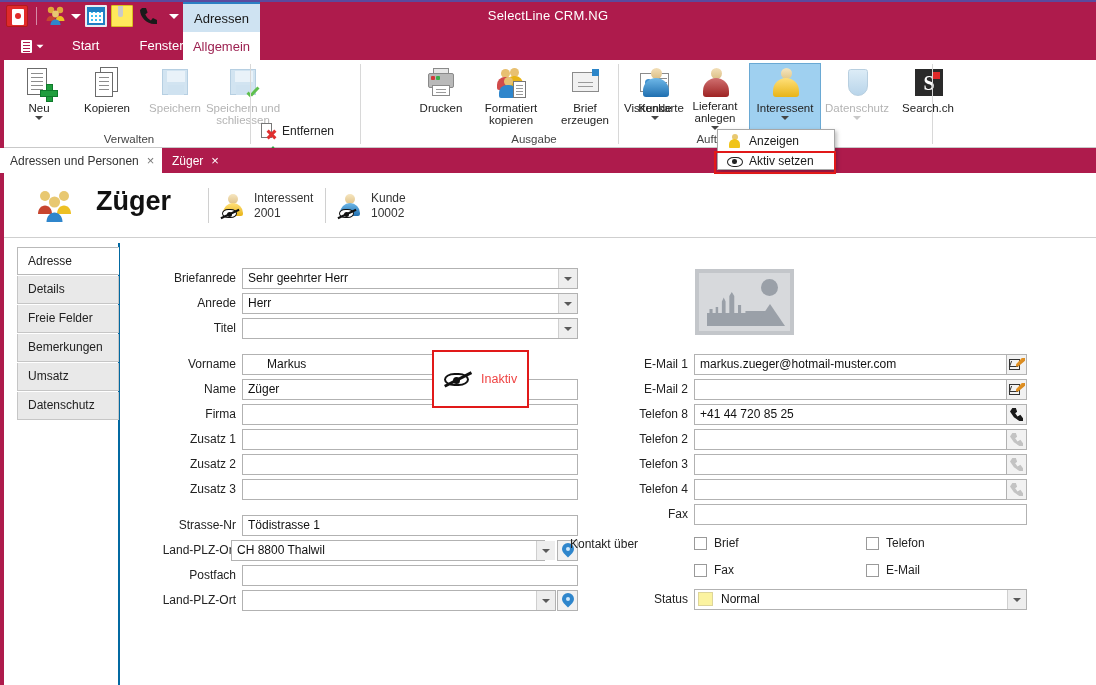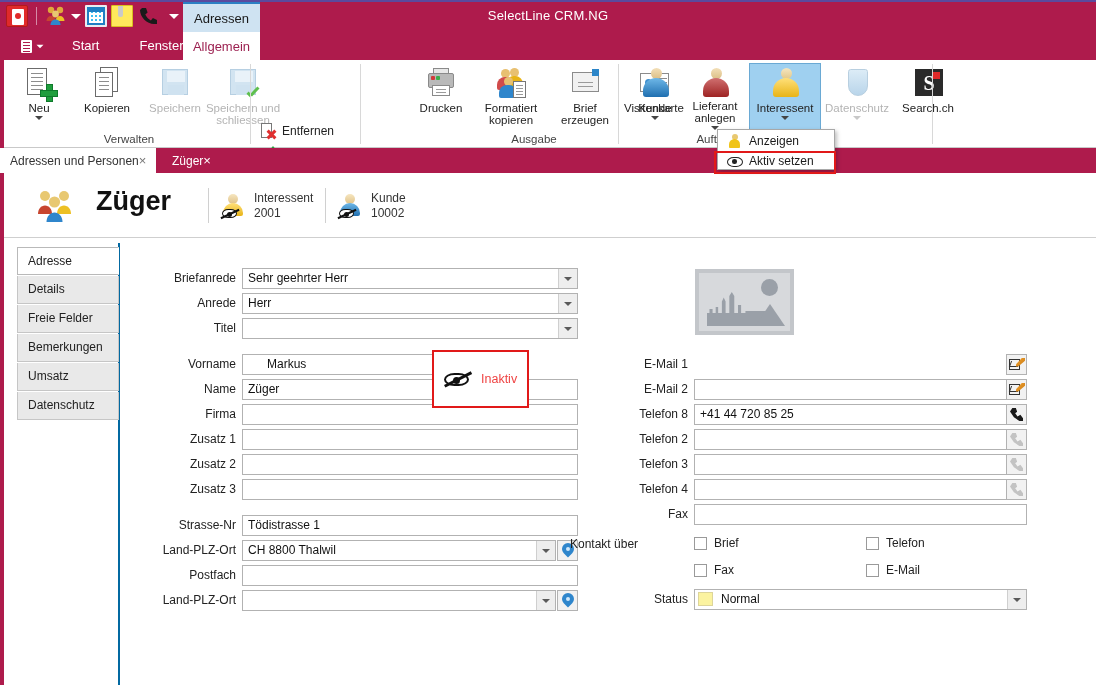--- a/index.html
+++ b/index.html
@@ -345,21 +345,21 @@
     position:absolute; left:714px; top:151px; width:122px; height:23px;
     border:2.5px solid #e11919; z-index:41; pointer-events:none;
   }
 
   
   .tabbar{
     position:absolute; left:0; top:148px; width:1096px; height:25px;
     background:#ae1b4c;
   }
   .doc-tab{
-    position:absolute; top:0; height:25px; display:flex; align-items:center; gap:0;
+    position:absolute; top:0; height:25px; display:flex; align-items:center; gap:8px;
     padding:0 10px; font-size:12px;
   }
   .doc-tab.inactive{ background:#ffffff; color:#333; left:0; }
   .doc-tab.active{ background:#ae1b4c; color:#ffffff; left:162px; }
   .tab-x{ font-size:13px; line-height:1; color:#777; }
   .doc-tab.active .tab-x{ color:#ffffff; }
 
   
   .rec-header{
     position:absolute; left:0; top:173px; width:1096px; height:65px;
@@ -861,41 +861,42 @@
     <div class="f-label" style="left:0px; top:219px; width:116px;">Zusatz 2</div>
     <div class="f-input" style="left:122px; top:216px; width:336px;"></div>
 
     <div class="f-label" style="left:0px; top:244px; width:116px;">Zusatz 3</div>
     <div class="f-input" style="left:122px; top:241px; width:336px;"></div>
 
     <div class="f-label" style="left:0px; top:280px; width:116px;">Strasse-Nr</div>
     <div class="f-input" style="left:122px; top:277px; width:336px;">Tödistrasse 1</div>
 
     <div class="f-label" style="left:0px; top:305px; width:116px;">Land-PLZ-Ort</div>
-    <div class="f-input" style="left:122px; top:302px; width:314px;">CH 8800 Thalwil</div>
+    <div class="f-input" style="left:111px; top:302px; width:314px;">CH 8800 Thalwil</div>
     <div class="f-combo-arrow" style="left:416px; top:303px;">
         <span class="arr"></span>
       </div>
     <div class="pin-btn" style="left:437px; top:302px;">
         <span class="pin"></span>
       </div>
 
     <div class="f-label" style="left:0px; top:330px; width:116px;">Postfach</div>
     <div class="f-input" style="left:122px; top:327px; width:336px;"></div>
 
     <div class="f-label" style="left:0px; top:355px; width:116px;">Land-PLZ-Ort</div>
     <div class="f-input" style="left:122px; top:352px; width:314px;"></div>
     <div class="f-combo-arrow" style="left:416px; top:353px;">
         <span class="arr"></span>
       </div>
     <div class="pin-btn" style="left:437px; top:352px;">
         <span class="pin"></span>
       </div>
 
     <div class="f-label" style="left:470px; top:119px; width:98px;">E-Mail 1</div>
+    <div class="f-input" style="left:574px; top:116px; width:318px;">markus.zueger@hotmail-muster.com</div>
     <div class="f-btn" style="left:886px; top:116px;">
       <span class="mail-btn-ico">
           <span class="env"></span>
           <span class="pen"></span>
         </span>
     </div>
 
     <div class="f-label" style="left:470px; top:144px; width:98px;">E-Mail 2</div>
     <div class="f-input" style="left:574px; top:141px; width:318px;"></div>
     <div class="f-btn" style="left:886px; top:141px;">

